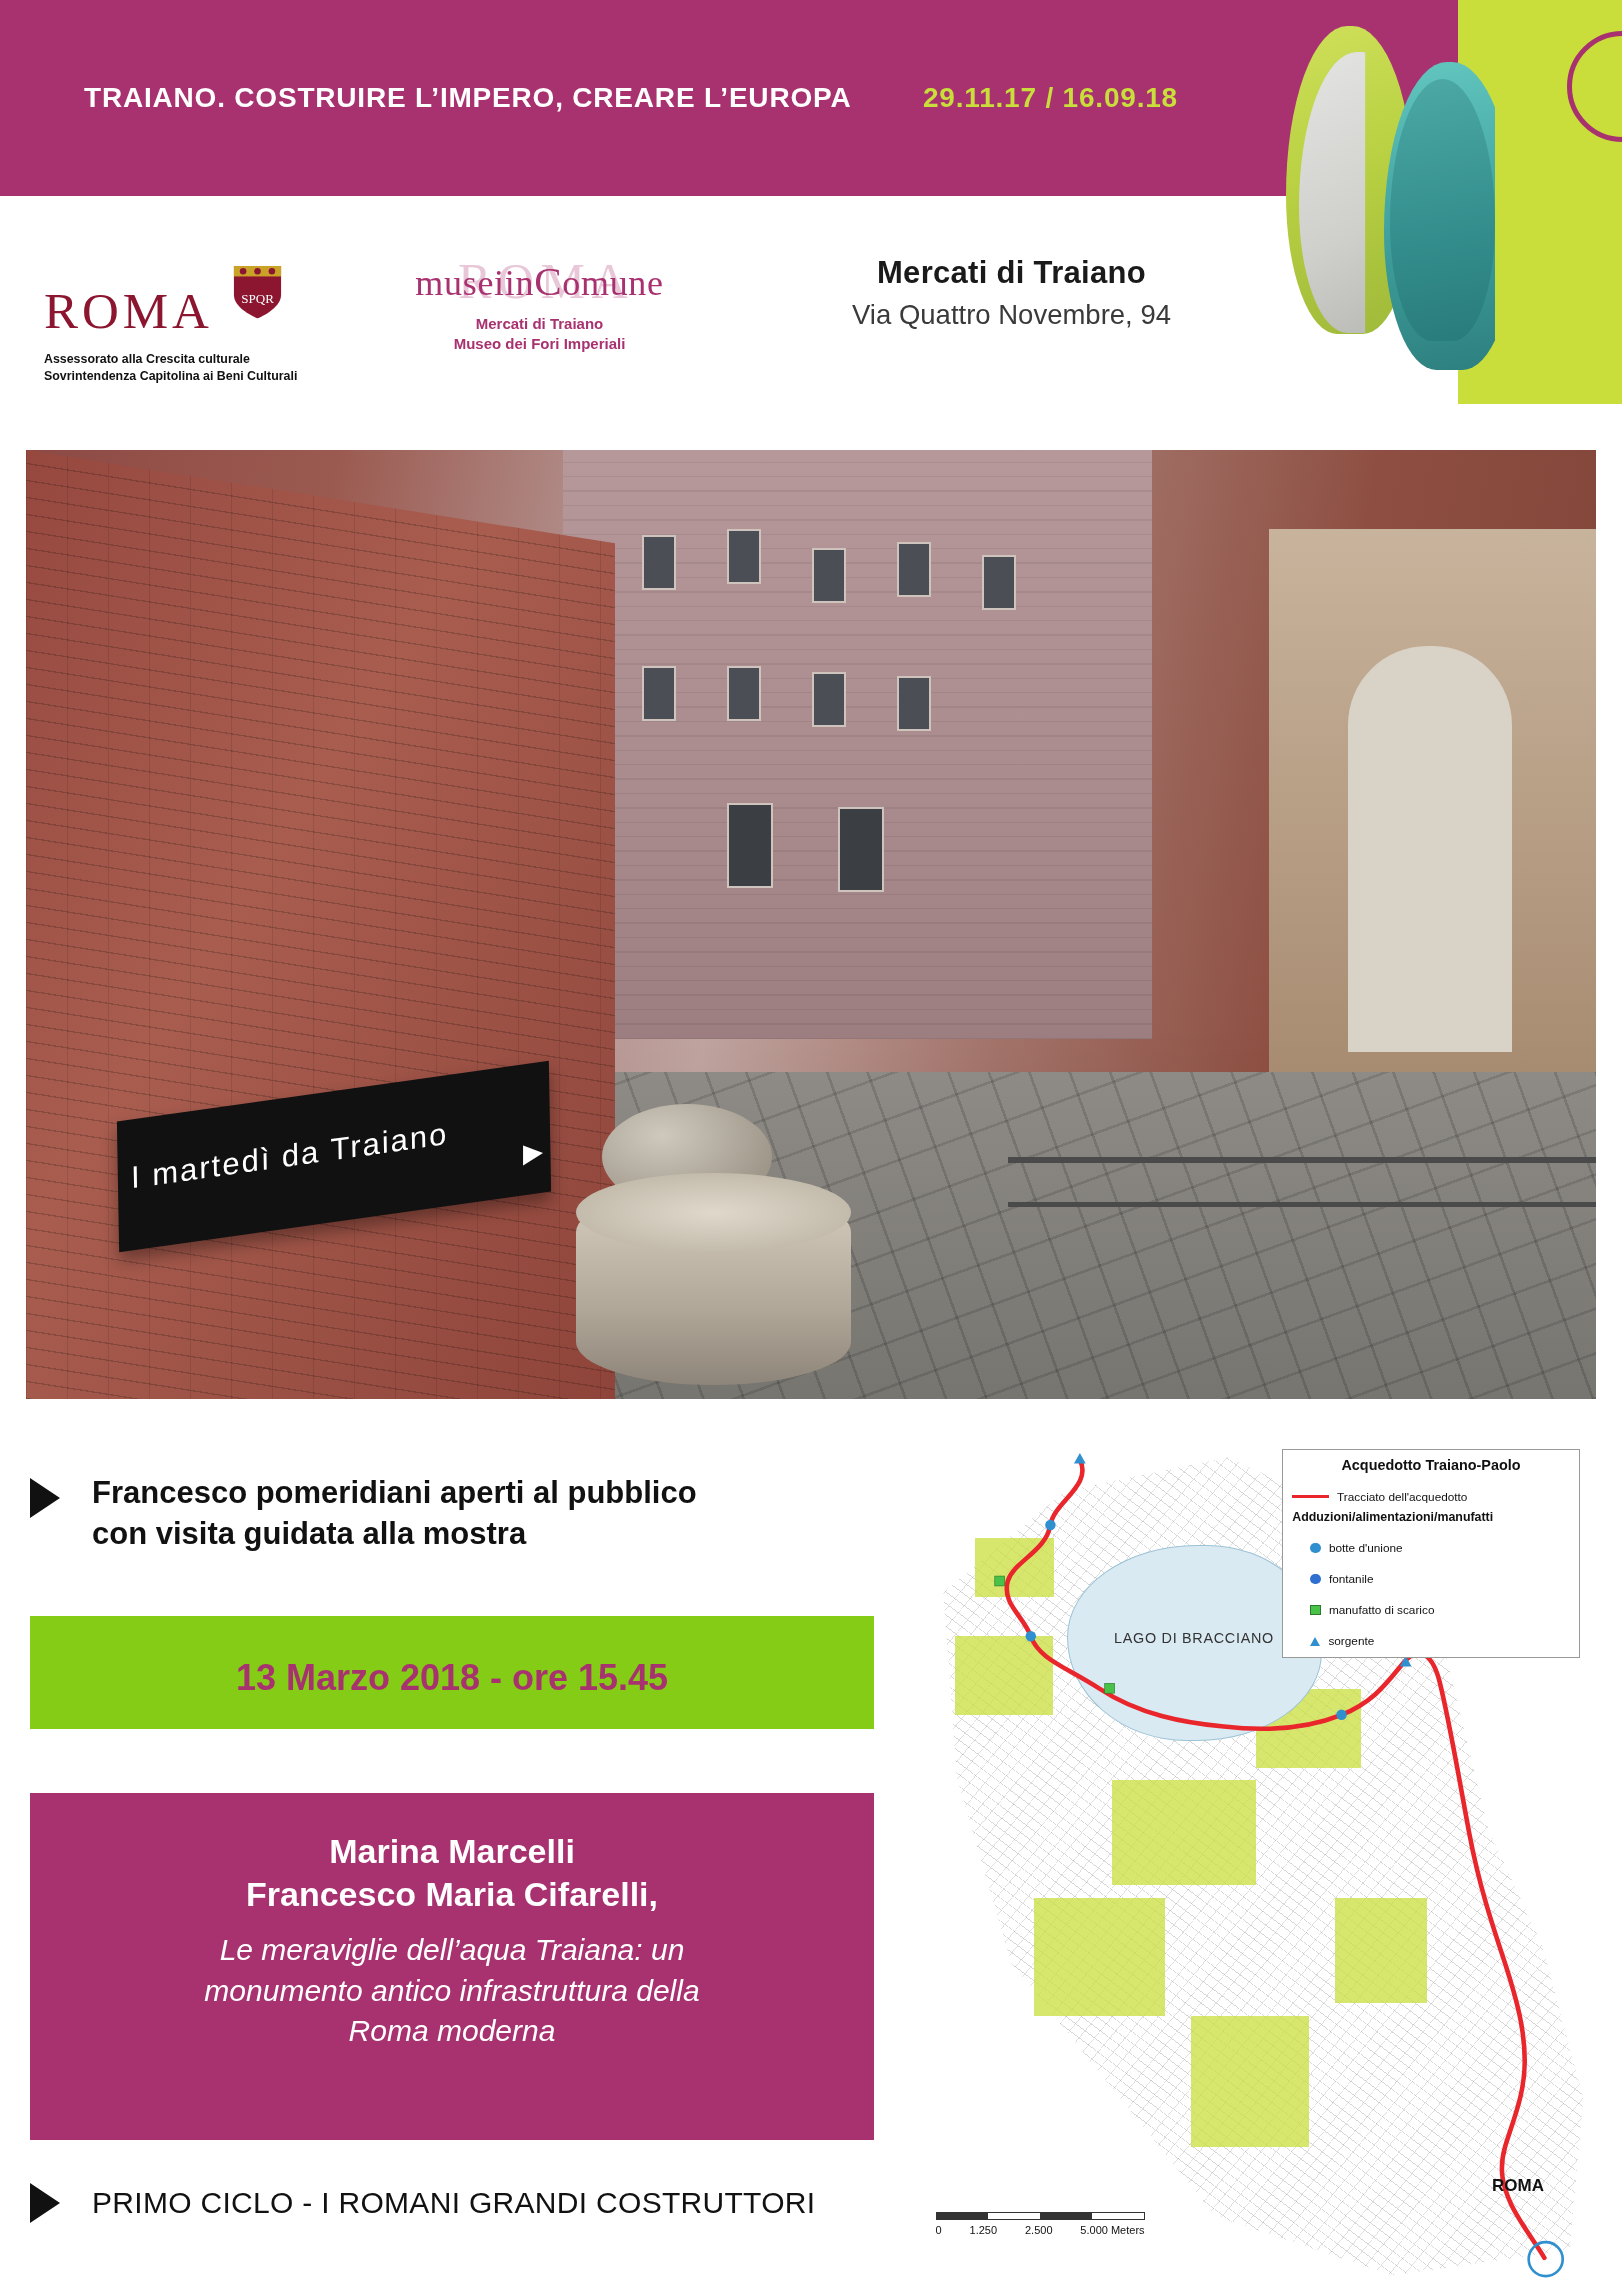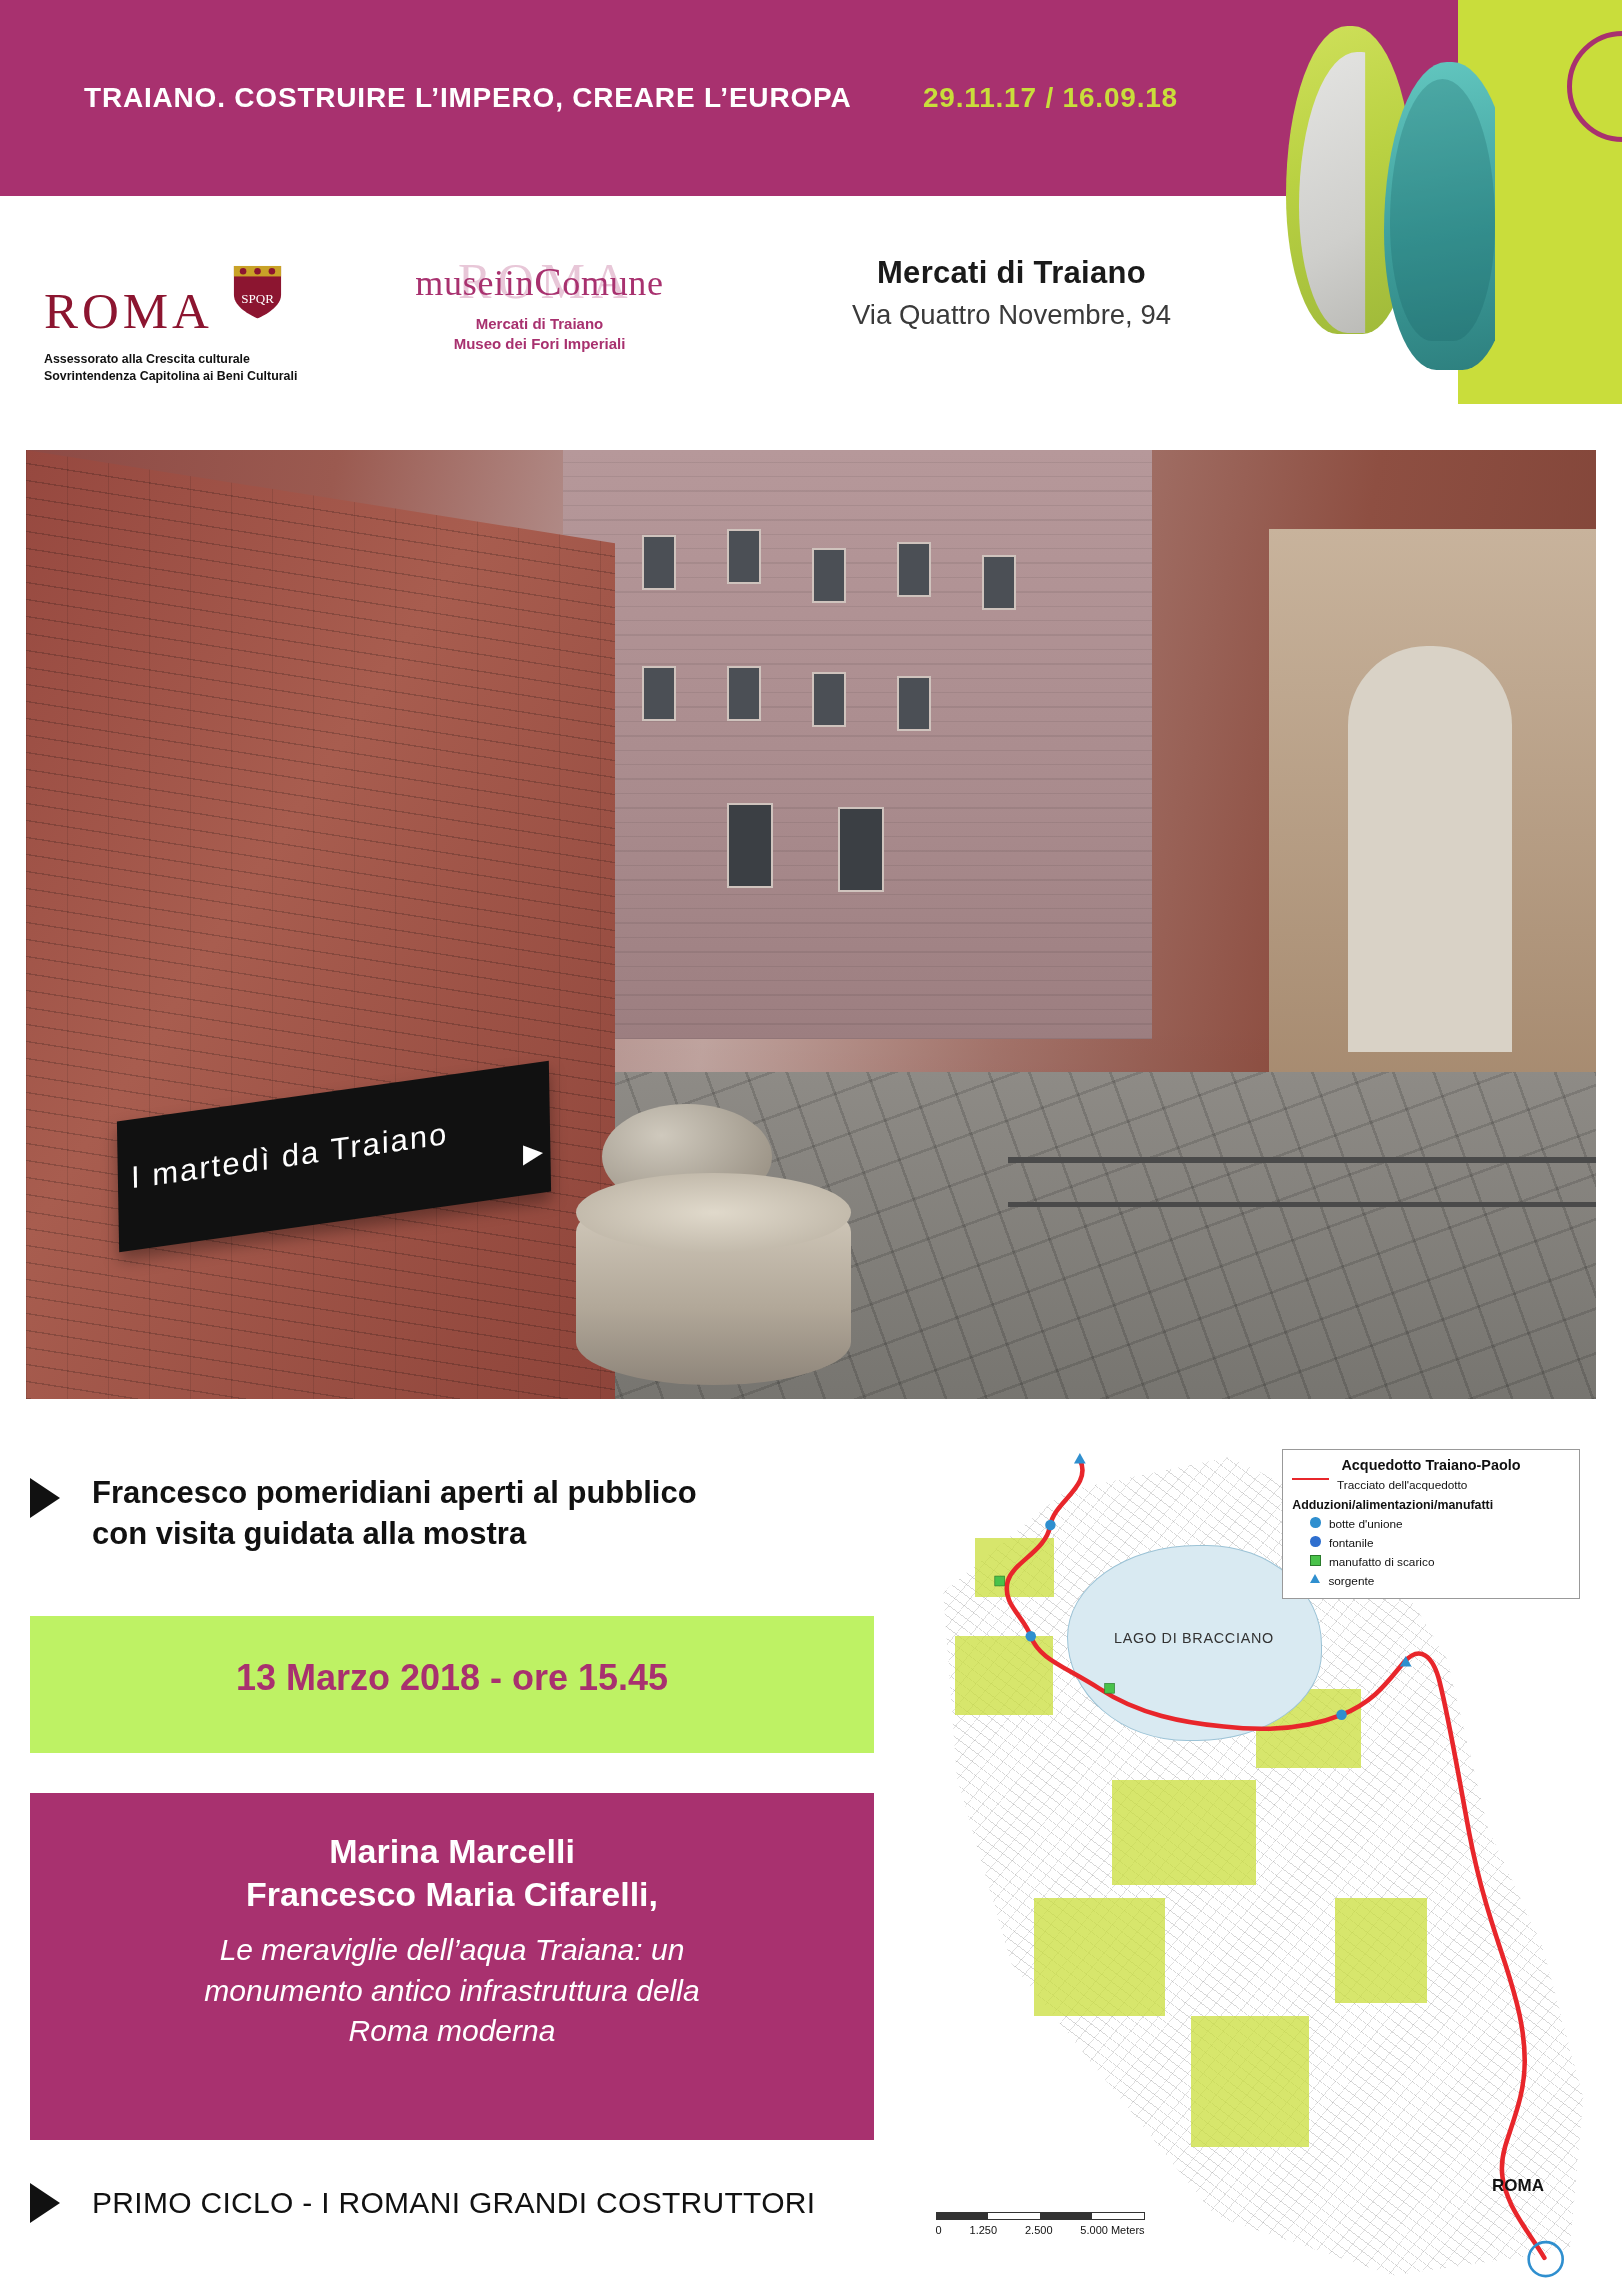--- a/index.html
+++ b/index.html
@@ -287,22 +287,22 @@
     left: 92px; top: 1472px;
     width: 818px;
     font-size: 31px;
     font-weight: bold;
     line-height: 1.33;
     color: #111111;
   }
   .datebox {
     position: absolute;
     left: 30px; top: 1616px;
-    width: 844px; height: 137px;
-    background: #bef264;
+    width: 844px; height: 113px;
+    background: #84cc16;
   }
   .datebox-text {
     position: absolute;
     left: 0; top: 41px;
     width: 100%;
     text-align: center;
     font-size: 36px;
     font-weight: bold;
     color: #a8316f;
   }
@@ -380,21 +380,21 @@
     position: absolute;
     left: 366px; top: 9.2px;
     width: 298px;
     background: #ffffff;
     border: 1.3px solid #999;
     padding: 6.5px 9.2px 9.2px 9.2px;
   }
   .legend-title {
     font-size: 14.4px; font-weight: bold; color: #111; text-align: center; margin-bottom: 5.2px;
   }
-  .legend-row { display: flex; margin-top: 5px; font-size: 11.8px; color: #111; }
+  .legend-row { display: flex; align-items: center; margin-top: 17px; font-size: 11.8px; color: #111; }
   .legend-line { width: 37px; height: 2.6px; background: #e8262b; margin-right: 7.9px; }
   .legend-sub { margin-top: 6.5px; font-size: 12.4px; font-weight: bold; color: #111; }
   .legend-swatch { width: 10.5px; height: 10.5px; margin-right: 7.9px; margin-left: 18.3px; }
   .sw-dot { border-radius: 50%; background: #2f8fcf; }
   .sw-dot2 { border-radius: 50%; background: #2f6fcf; }
   .sw-sq { background: #49c24a; border: 0.7px solid #2a7a2b; }
   .sw-tri {
     width: 0; height: 0; background: none;
     border-left: 5.9px solid transparent; border-right: 5.9px solid transparent;
     border-bottom: 9.8px solid #2f8fcf;

